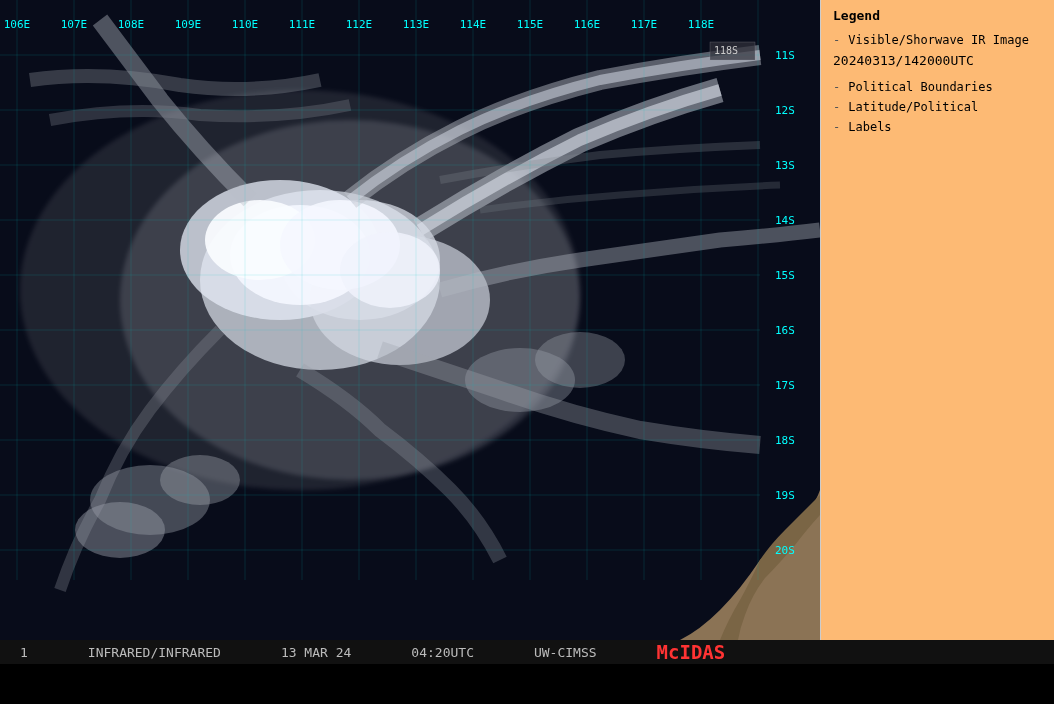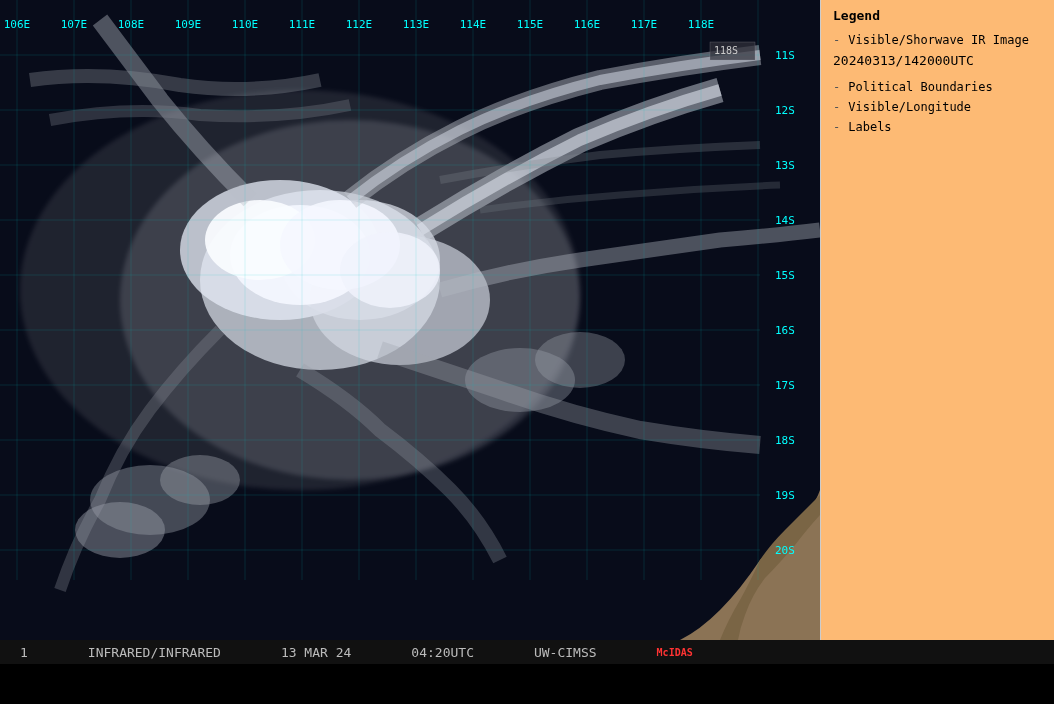--- a/index.html
+++ b/index.html
@@ -79,21 +79,21 @@
       flex-shrink: 0;
     }
     .status-item {
       color: #bbb;
       font-family: monospace;
       font-size: 13px;
     }
     .status-mcidas {
       color: #ff3333;
       font-family: monospace;
-      font-size: 10px;
+      font-size: 19px;
       font-weight: bold;
     }
     
     #black-bar {
       height: 40px;
       background: #000;
       flex-shrink: 0;
     }
   </style>
 </head>
@@ -235,21 +235,21 @@
 
     <div class="legend-timestamp">20240313/142000UTC</div>
 
     <div class="legend-item">
       <span class="legend-dash">-</span>
       <span>Political Boundaries</span>
     </div>
 
     <div class="legend-item">
       <span class="legend-dash">-</span>
-      <span>Visible/Longitude</span>
+      <span>Latitude/Political</span>
     </div>
 
     <div class="legend-item">
       <span class="legend-dash">-</span>
       <span>Labels</span>
     </div>
   </div>
 </div>
 
 <div id="status-bar">

